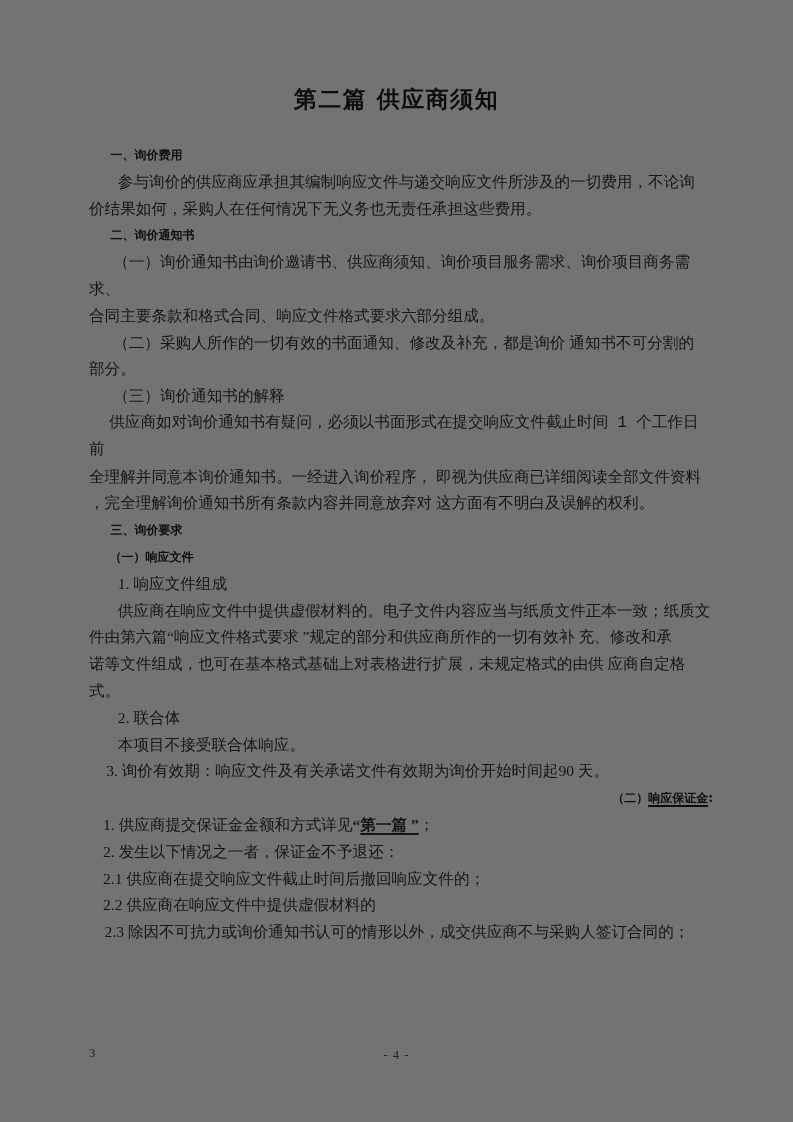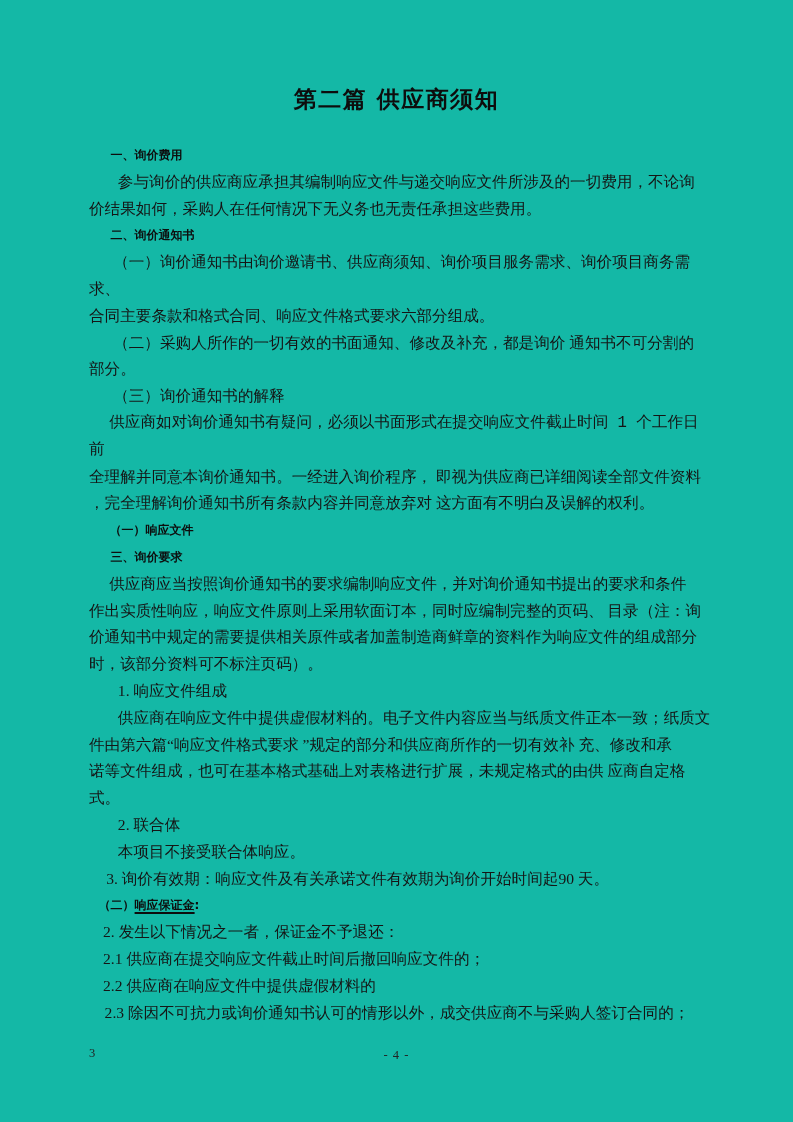--- a/index.html
+++ b/index.html
@@ -1,19 +1,19 @@
 <!DOCTYPE html>
 <html><head>
 <meta charset="utf-8">
 <style>
   html,body{margin:0;padding:0;background:#ffffff;}
   .page{
     position:relative;
     width:793px;height:1122px;
-    background:#14b8a6;
+    background:#737373;
     color:#111;
     overflow:hidden;
     font-family:"Liberation Serif","DejaVu Serif",serif;
   }
   .title{
     margin:0;
     padding-top:84px;
     text-align:center;
     font-family:"DejaVu Sans","Liberation Sans",sans-serif;
     font-weight:bold;
@@ -86,51 +86,48 @@
       </div>
       <div class="para body">
         <div class="line" style="text-indent: 1.55em;">（三）询价通知书的解释</div>
       </div>
       <div class="para body">
         <div class="line" style="text-indent: 1.3em; font-family: Liberation Mono, monospace;">供应商如对询价通知书有疑问，必须以书面形式在提交响应文件截止时间 1 个工作日前</div>
         <div class="line">全理解并同意本询价通知书。一经进入询价程序， 即视为供应商已详细阅读全部文件资料</div>
         <div class="line">，完全理解询价通知书所有条款内容并同意放弃对 这方面有不明白及误解的权利。</div>
       </div>
       <div class="para h2">
-        <div class="line" style="text-indent: 1.7em;">（一）响应文件</div>
+        <div class="line" style="text-indent: 1.8em;">三、询价要求</div>
       </div>
       <div class="para h2">
-        <div class="line" style="text-indent: 1.8em;">三、询价要求</div>
-      </div>
-      <div class="para body">
-        <div class="line" style="text-indent: 1.3em;">供应商应当按照询价通知书的要求编制响应文件，并对询价通知书提出的要求和条件</div>
-        <div class="line">作出实质性响应，响应文件原则上采用软面订本，同时应编制完整的页码、 目录（注：询</div>
-        <div class="line">价通知书中规定的需要提供相关原件或者加盖制造商鲜章的资料作为响应文件的组成部分</div>
-        <div class="line">时，该部分资料可不标注页码）。</div>
+        <div class="line" style="text-indent: 1.7em;">（一）响应文件</div>
       </div>
       <div class="para body">
         <div class="line" style="text-indent: 1.85em;">1. 响应文件组成</div>
       </div>
       <div class="para body">
         <div class="line" style="text-indent: 1.85em;">供应商在响应文件中提供虚假材料的。电子文件内容应当与纸质文件正本一致；纸质文</div>
         <div class="line">件由第六篇“响应文件格式要求 ”规定的部分和供应商所作的一切有效补 充、修改和承</div>
         <div class="line">诺等文件组成，也可在基本格式基础上对表格进行扩展，未规定格式的由供 应商自定格</div>
         <div class="line">式。</div>
       </div>
       <div class="para body">
         <div class="line" style="text-indent: 1.85em;">2. 联合体</div>
       </div>
       <div class="para body">
         <div class="line" style="text-indent: 1.85em;">本项目不接受联合体响应。</div>
       </div>
       <div class="para body">
         <div class="line" style="text-indent: 1.1em;">3. 询价有效期：响应文件及有关承诺文件有效期为询价开始时间起90 天。</div>
       </div>
       <div class="para h2">
-        <div class="line" style="text-indent: 0.8em;"><span>（二）</span><span class="u">响应保证金</span><span>:</span></div>
+        <div class="line" style="text-indent: 0.8em; text-align: right;"><span>（二）</span><span class="u">响应保证金</span><span>:</span></div>
+      </div>
+      <div class="para body">
+        <div class="line" style="text-indent: 0.9em;"><span>1. 供应商提交保证金金额和方式详见</span><span class="b">“</span><span class="b u">第一篇 ”</span><span>；</span></div>
       </div>
       <div class="para body">
         <div class="line" style="text-indent: 0.9em;">2. 发生以下情况之一者，保证金不予退还：</div>
       </div>
       <div class="para body">
         <div class="line" style="text-indent: 0.9em;">2.1 供应商在提交响应文件截止时间后撤回响应文件的；</div>
       </div>
       <div class="para body">
         <div class="line" style="text-indent: 0.9em;">2.2 供应商在响应文件中提供虚假材料的</div>
       </div>

